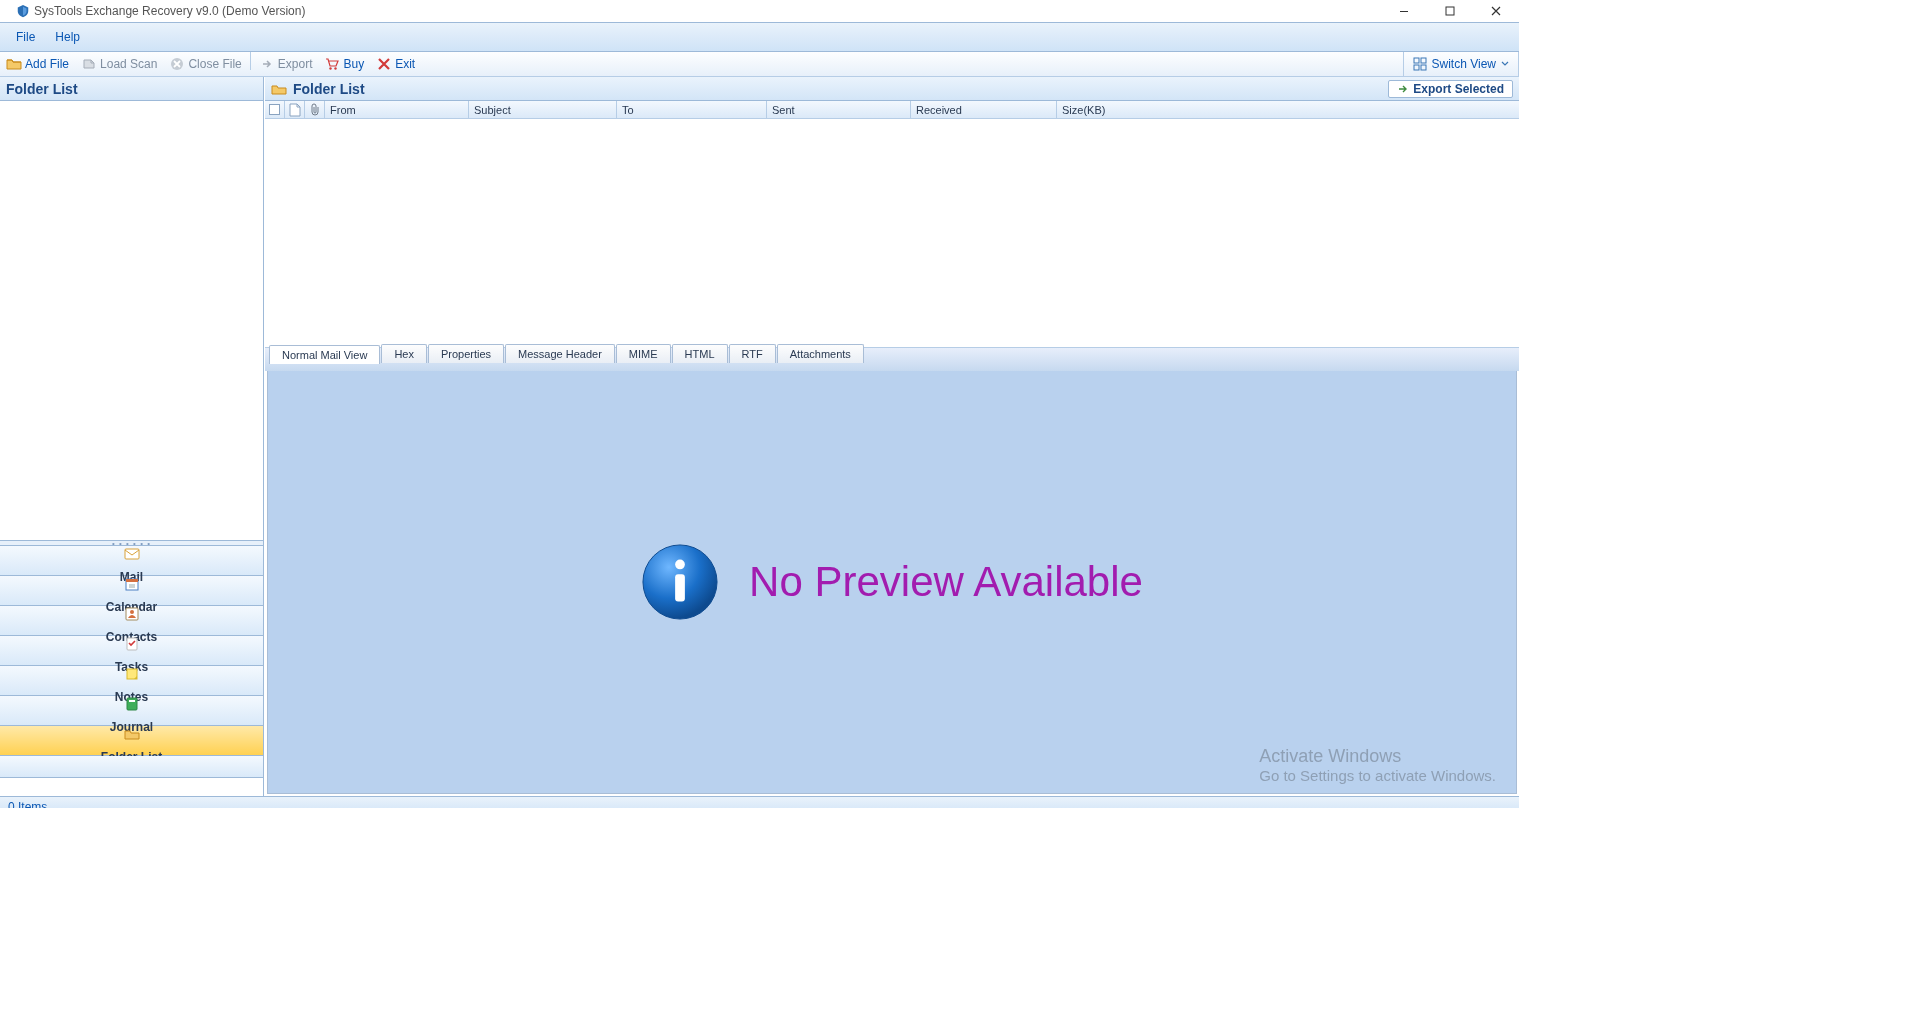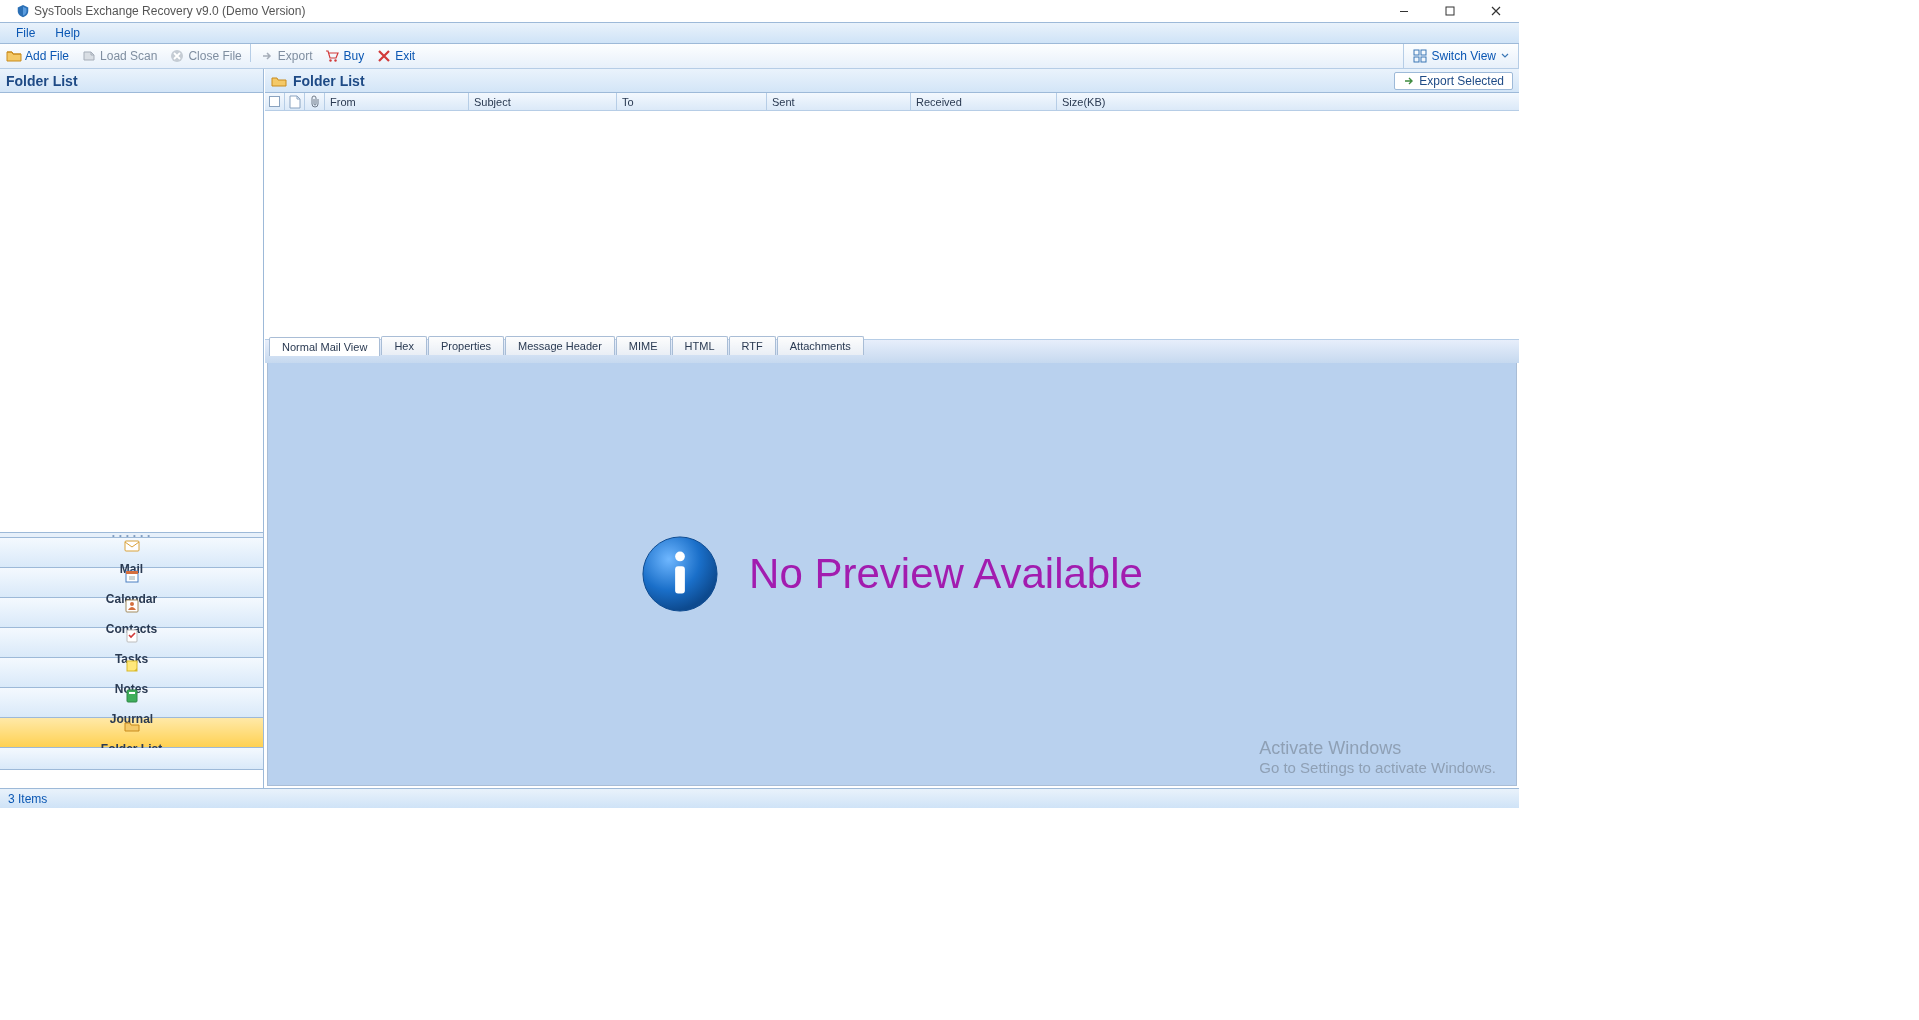--- a/index.html
+++ b/index.html
@@ -6,21 +6,21 @@
 html, body { width: 1519px; height: 808px; overflow: hidden; background: #fff; }
 
 
 .titlebar { height: 22px; display: flex; align-items: center; background: #fff; padding-left: 16px; font-size: 12px; color: #555; }
 .titlebar .app-icon { width: 14px; height: 14px; margin-right: 4px; display: flex; align-items: center; justify-content: center; }
 .titlebar .spacer { flex: 1; }
 .win-controls { display: flex; }
 .win-controls div { width: 46px; height: 22px; display: flex; align-items: center; justify-content: center; color: #555; font-size: 12px; }
 
 
-.menubar { height: 22px; background: linear-gradient(#e9f2fb, #cfe3f7); border-top: 1px solid #9db9d8; border-bottom: 1px solid #9db9d8; display: flex; align-items: center; padding: 0 6px; font-size: 12px; }
+.menubar { height: 30px; background: linear-gradient(#e9f2fb, #cfe3f7); border-top: 1px solid #9db9d8; border-bottom: 1px solid #9db9d8; display: flex; align-items: center; padding: 0 6px; font-size: 12px; }
 .menubar .menu-item { color: #0b57b3; padding: 2px 10px; cursor: default; }
 
 
 .toolbar { height: 25px; background: linear-gradient(#fdfeff, #e7f0fa); border-bottom: 1px solid #b6cde6; display: flex; font-size: 12px; color: #0b57b3; }
 .toolbar .tool-btn { display: flex; align-items: center; padding: 0 6px; height: 100%; cursor: default; gap: 3px; }
 .toolbar .tool-btn.disabled { color: #7f8ea0; }
 .toolbar .sep { width: 1px; height: 18px; background: #b6cde6; margin: 0 2px; }
 .toolbar .flex-spacer { flex: 1; }
 .toolbar .switch-view-block { border-left: 1px solid #b6cde6; border-right: 1px solid #b6cde6; height: 100%; display: flex; align-items: center; padding: 0 8px; }
 
@@ -33,21 +33,21 @@
 .nav-list { }
 .nav-item { height: 30px; border-bottom: 1px solid #9db9d8; background: linear-gradient(#f4f9fe, #d9e9f9); display: flex; align-items: center; padding: 0 8px; font-size: 12px; font-weight: bold; color: #2a3a52; gap: 8px; cursor: default; flex-direction: column; }
 .nav-item.selected { background: linear-gradient(#ffe9a8, #ffd152); }
 .nav-footer { height: 22px; background: linear-gradient(#f4f9fe, #d9e9f9); border-bottom: 1px solid #9db9d8; }
 .left-bottom-spacer { height: 18px; background: #fff; }
 
 
 .right-pane { flex: 1; display: flex; flex-direction: column; border-left: 1px solid #fff; }
 .right-header { height: 24px; background: linear-gradient(#eaf3fc, #d3e5f7); border-bottom: 1px solid #9db9d8; display: flex; align-items: center; padding: 0 6px; font-size: 14px; font-weight: bold; color: #1e4a85; gap: 6px; }
 .right-header .flex-spacer { flex: 1; }
-.export-selected { background: #fff; border: 1px solid #9db9d8; border-radius: 2px; font-size: 12px; font-weight: normal; color: #1e4a85; padding: 1px 8px; display: flex; align-items: center; gap: 4px; height: 18px; }
+.export-selected { background: #fff; border: 1px solid #9db9d8; border-radius: 2px; font-size: 12px; font-weight: bold; color: #1e4a85; padding: 1px 8px; display: flex; align-items: center; gap: 4px; height: 18px; }
 
 
 .grid-header { height: 18px; display: flex; background: linear-gradient(#f3f8fe, #dbe9f8); border-bottom: 1px solid #b6cde6; font-size: 11px; color: #2a3a52; }
 .grid-col { border-right: 1px solid #b6cde6; display: flex; align-items: center; padding: 0 5px; }
 .grid-col.check { width: 20px; justify-content: center; padding: 0; }
 .grid-col.icon { width: 20px; justify-content: center; padding: 0; }
 .grid-col.attach { width: 20px; justify-content: center; padding: 0; }
 .grid-col.from { width: 144px; }
 .grid-col.subject { width: 148px; }
 .grid-col.to { width: 150px; }
@@ -357,14 +357,14 @@
       </div>
       <div class="watermark">
         <div class="w1">Activate Windows</div>
         <div class="w2">Go to Settings to activate Windows.</div>
       </div>
     </div>
   </div>
 </div>
 
 <div class="statusbar">
-  <span>3 Items</span>
+  <span>0 Items</span>
 </div>
 
 </body></html>

